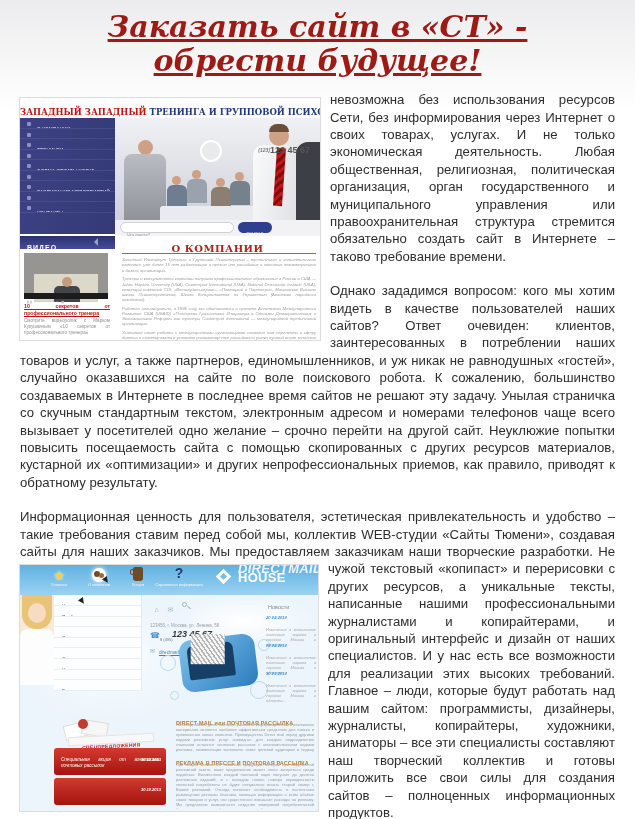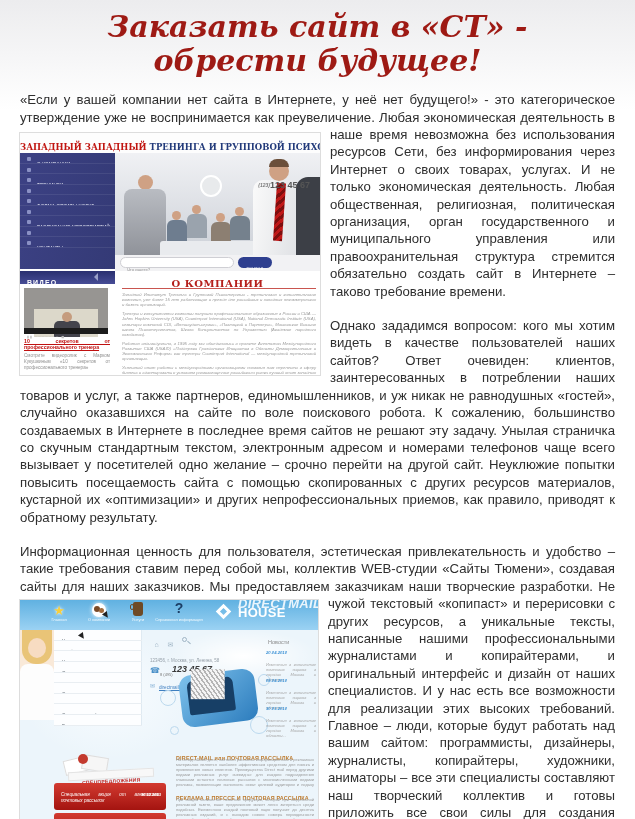--- a/index.html
+++ b/index.html
@@ -6,20 +6,21 @@
   body{
     width:635px;height:819px;overflow:hidden;
     font-family:"Liberation Sans",sans-serif;
     background:linear-gradient(#ececee,#ffffff 110px);
   }
   .content{padding:4px 20px 0;}
   .page-title{
     font-family:"DejaVu Serif",serif;font-style:italic;font-weight:bold;
     color:#9e1a14;text-align:center;font-size:30px;line-height:1.12;
     margin:6px 30px 14px;
+    text-decoration:underline;
   }
   .para{
     font-size:13.2px;line-height:17.4px;text-align:justify;color:#2e2e2e;
     margin:0 0 17px;
   }
   .content::after{content:"";display:block;clear:both;}
 
   
   .shot{float:left;position:relative;overflow:hidden;background:#fff;
         box-shadow:0 0 0 1px #ddd;}
@@ -182,21 +183,20 @@
   .s2-a2t{top:168px;height:46px;overflow:hidden;}
 </style>
 </head>
 <body>
 
 <div class="content">
 
   <div class="page-title">Заказать сайт в «СТ» - обрести будущее!</div>
 
   <div class="para">
-    <span>«Если у вашей компании нет сайта в Интернете, у неё нет будущего!» - это категорическое утверждение уже не воспринимается как преувеличение. Любая экономическая деятельность в наше время</span>
 
     
     <span class="shot shot1" style="display:block;">
       <span class="s1-header"><b class="s1-brand">ЗАПАДНЫЙ ЗАПАДНЫЙ</b><b class="s1-brand-rest"> ТРЕНИНГА И ГРУППОВОЙ ПСИХОТЕРАПИИ</b></span>
 
       <span class="s1-banner">
         <span class="s1-clock"></span>
         <span class="s1-head s1-man1-head"></span>
         <span class="s1-man1-body"></span>
         <span class="s1-head s1-p-head s1-p1"></span>

